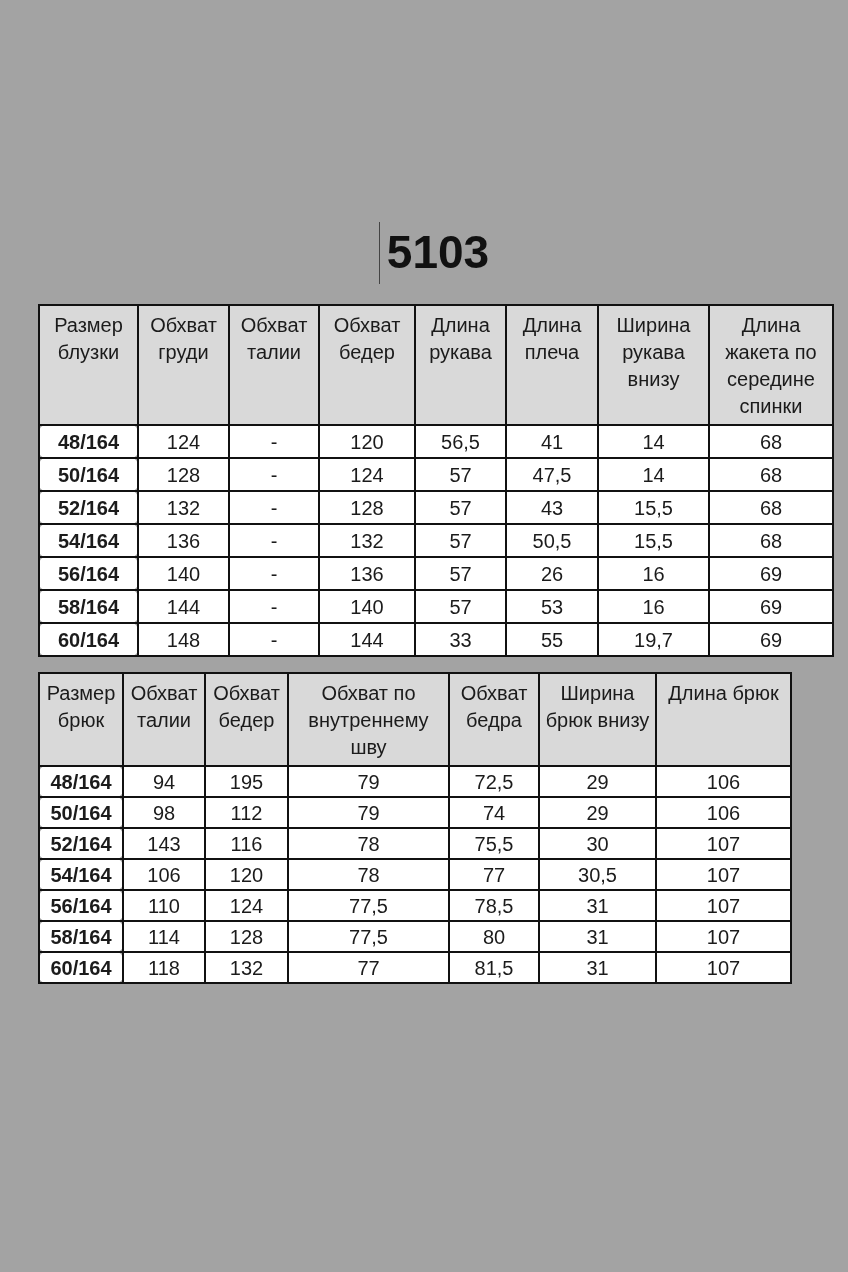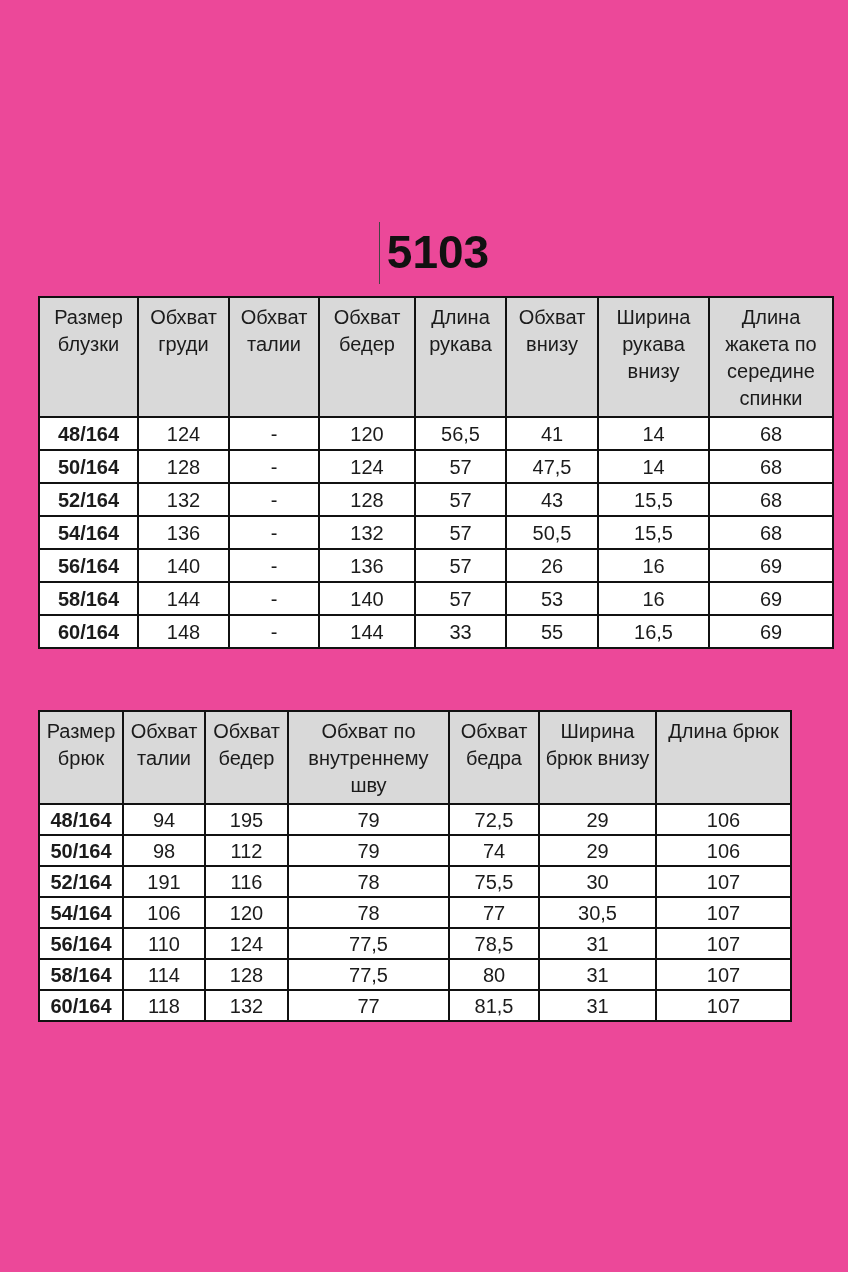--- a/index.html
+++ b/index.html
@@ -6,21 +6,21 @@
   html, body {
     width: 848px;
     background: #ffffff;
     font-family: "Liberation Sans", sans-serif;
     color: #1b1b1b;
   }
   .page {
     position: relative;
     width: 848px;
     height: 1272px;
-    background: #ec4899;
+    background: #a3a3a3;
     overflow: hidden;
   }
   .title-wrap {
     position: absolute;
     top: 222px;
     left: 38px;
     width: 794px;
     text-align: center;
     height: 64px;
   }
@@ -41,22 +41,22 @@
     width: 1px;
     height: 62px;
     background: #444444;
   }
   table.size-table {
     border-collapse: collapse;
     table-layout: fixed;
     position: absolute;
     left: 38px;
   }
-  #table-blouse { top: 296px; width: 794px; }
-  #table-trousers { top: 710px; width: 752px; }
+  #table-blouse { top: 304px; width: 794px; }
+  #table-trousers { top: 672px; width: 752px; }
   table.size-table th, table.size-table td {
     border: 2px solid #111111;
     text-align: center;
     font-size: 20px;
     overflow: hidden;
   }
   table.size-table th {
     background: #d9d9d9;
     font-weight: normal;
     vertical-align: top;
@@ -68,20 +68,21 @@
   table.size-table td {
     background: #ffffff;
     vertical-align: middle;
     height: 33px;
     padding: 1px 2px;
     line-height: 24px;
   }
   #table-trousers td { height: 31px; }
   table.size-table td.size-col {
     font-weight: bold;
+    border-radius: 7px;
   }
 </style>
 </head>
 <body>
 
 <div class="page">
 
   <div class="title-wrap">
     <span class="doc-title">
       <span class="text-cursor"></span><span>5103</span>
@@ -99,21 +100,21 @@
         <col style="width: 111px;">
         <col style="width: 124px;">
       </colgroup>
       <thead>
         <tr>
           <th>Размер блузки</th>
           <th>Обхват груди</th>
           <th>Обхват талии</th>
           <th>Обхват бедер</th>
           <th>Длина рукава</th>
-          <th>Обхват внизу</th>
+          <th>Длина плеча</th>
           <th>Ширина рукава внизу</th>
           <th>Длина жакета по середине спинки</th>
         </tr>
       </thead>
       <tbody>
         <tr>
           <td class="size-col">48/164</td>
           <td class="">124</td>
           <td class="">-</td>
           <td class="">120</td>
@@ -172,21 +173,21 @@
           <td class="">16</td>
           <td class="">69</td>
         </tr>
         <tr>
           <td class="size-col">60/164</td>
           <td class="">148</td>
           <td class="">-</td>
           <td class="">144</td>
           <td class="">33</td>
           <td class="">55</td>
-          <td class="">16,5</td>
+          <td class="">19,7</td>
           <td class="">69</td>
         </tr>
       </tbody>
     </table>
 
   <table class="size-table" id="table-trousers">
       <colgroup>
         <col style="width: 84px;">
         <col style="width: 82px;">
         <col style="width: 83px;">
@@ -220,21 +221,21 @@
           <td class="size-col">50/164</td>
           <td class="">98</td>
           <td class="">112</td>
           <td class="">79</td>
           <td class="">74</td>
           <td class="">29</td>
           <td class="">106</td>
         </tr>
         <tr>
           <td class="size-col">52/164</td>
-          <td class="">191</td>
+          <td class="">143</td>
           <td class="">116</td>
           <td class="">78</td>
           <td class="">75,5</td>
           <td class="">30</td>
           <td class="">107</td>
         </tr>
         <tr>
           <td class="size-col">54/164</td>
           <td class="">106</td>
           <td class="">120</td>

